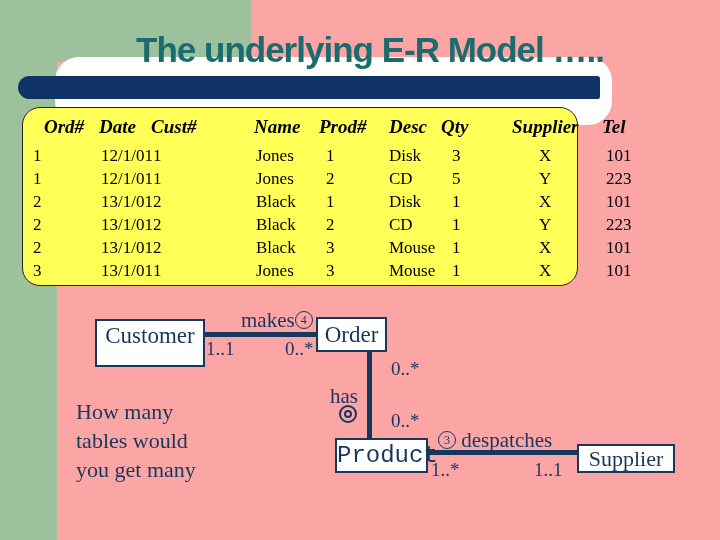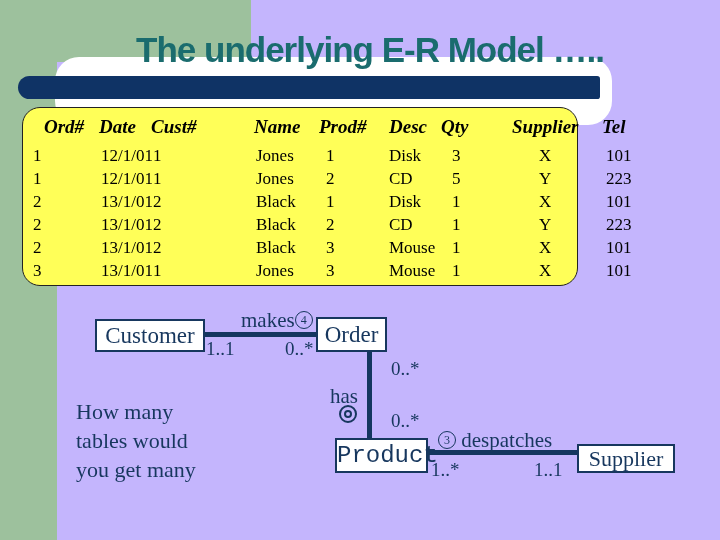--- a/index.html
+++ b/index.html
@@ -1,16 +1,16 @@
 <!DOCTYPE html>
 <html><head>
 <meta charset="utf-8">
 <style>
   html,body{margin:0;padding:0;}
-  .slide{position:relative;width:720px;height:540px;background:#c4b5fd;overflow:hidden;
+  .slide{position:relative;width:720px;height:540px;background:#fca5a5;overflow:hidden;
          font-family:"Liberation Serif",serif;}
   
   .green-strip{position:absolute;left:0;top:0;width:57px;height:540px;background:#9dc19d;}
   .green-block{position:absolute;left:0;top:0;width:251px;height:62px;background:#9dc19d;}
   .white-band{position:absolute;left:55px;top:57px;width:557px;height:68px;background:#ffffff;border-radius:24px;}
   .navy-bar{position:absolute;left:18px;top:76px;width:582px;height:23px;background:#0f3365;
             border-radius:12px 3px 3px 12px;}
   .title{position:absolute;left:100px;top:31px;width:540px;margin:0;text-align:center;
          font-family:"Liberation Sans",sans-serif;font-weight:bold;font-size:35px;line-height:38px;
          color:#1a6c6e;letter-spacing:-1px;white-space:nowrap;}
@@ -25,21 +25,21 @@
   .col-cust{left:128px;}.col-cust .cell{padding-left:2px;}
   .col-name{left:223px;margin-left:8px;}.col-name .cell{padding-left:2px;}
   .col-prod{left:296px;}.col-prod .cell{padding-left:7px;}
   .col-desc{left:366px;}
   .col-qty{left:418px;} .col-qty .cell{padding-left:11px;}
   .col-sup{left:489px;} .col-sup .cell{padding-left:27px;}
   .col-tel{left:579px;} .col-tel .cell{padding-left:4px;}
   
   .ebox{position:absolute;background:#fff;border:2px solid #17375e;color:#17375e;
         text-align:center;box-sizing:border-box;white-space:nowrap;}
-  .box-customer{left:95px;top:319px;width:110px;height:33px;font-size:23px;line-height:29px;}
+  .box-customer{left:95px;top:319px;width:110px;height:48px;font-size:23px;line-height:29px;}
   .box-order{left:316px;top:317px;width:71px;height:35px;font-size:23px;line-height:31px;}
   .box-product{left:335px;top:438px;width:93px;height:35px;font-size:24px;line-height:31px;font-family:Liberation Mono, monospace;}
   .box-supplier{left:577px;top:444px;width:98px;height:29px;font-size:22px;line-height:26px;}
   .hline,.vline{position:absolute;background:#14365f;}
   .line-makes{left:205px;top:332px;width:125px;height:5px;}
   .line-has{left:367px;top:351px;width:5px;height:88px;}
   .line-desp{left:427px;top:450px;width:151px;height:5px;}
   .dlabel{position:absolute;color:#17375e;white-space:nowrap;}
   .lbl-makes{left:241px;top:308px;font-size:21px;}
   .lbl-has{left:330px;top:384px;font-size:21px;}

